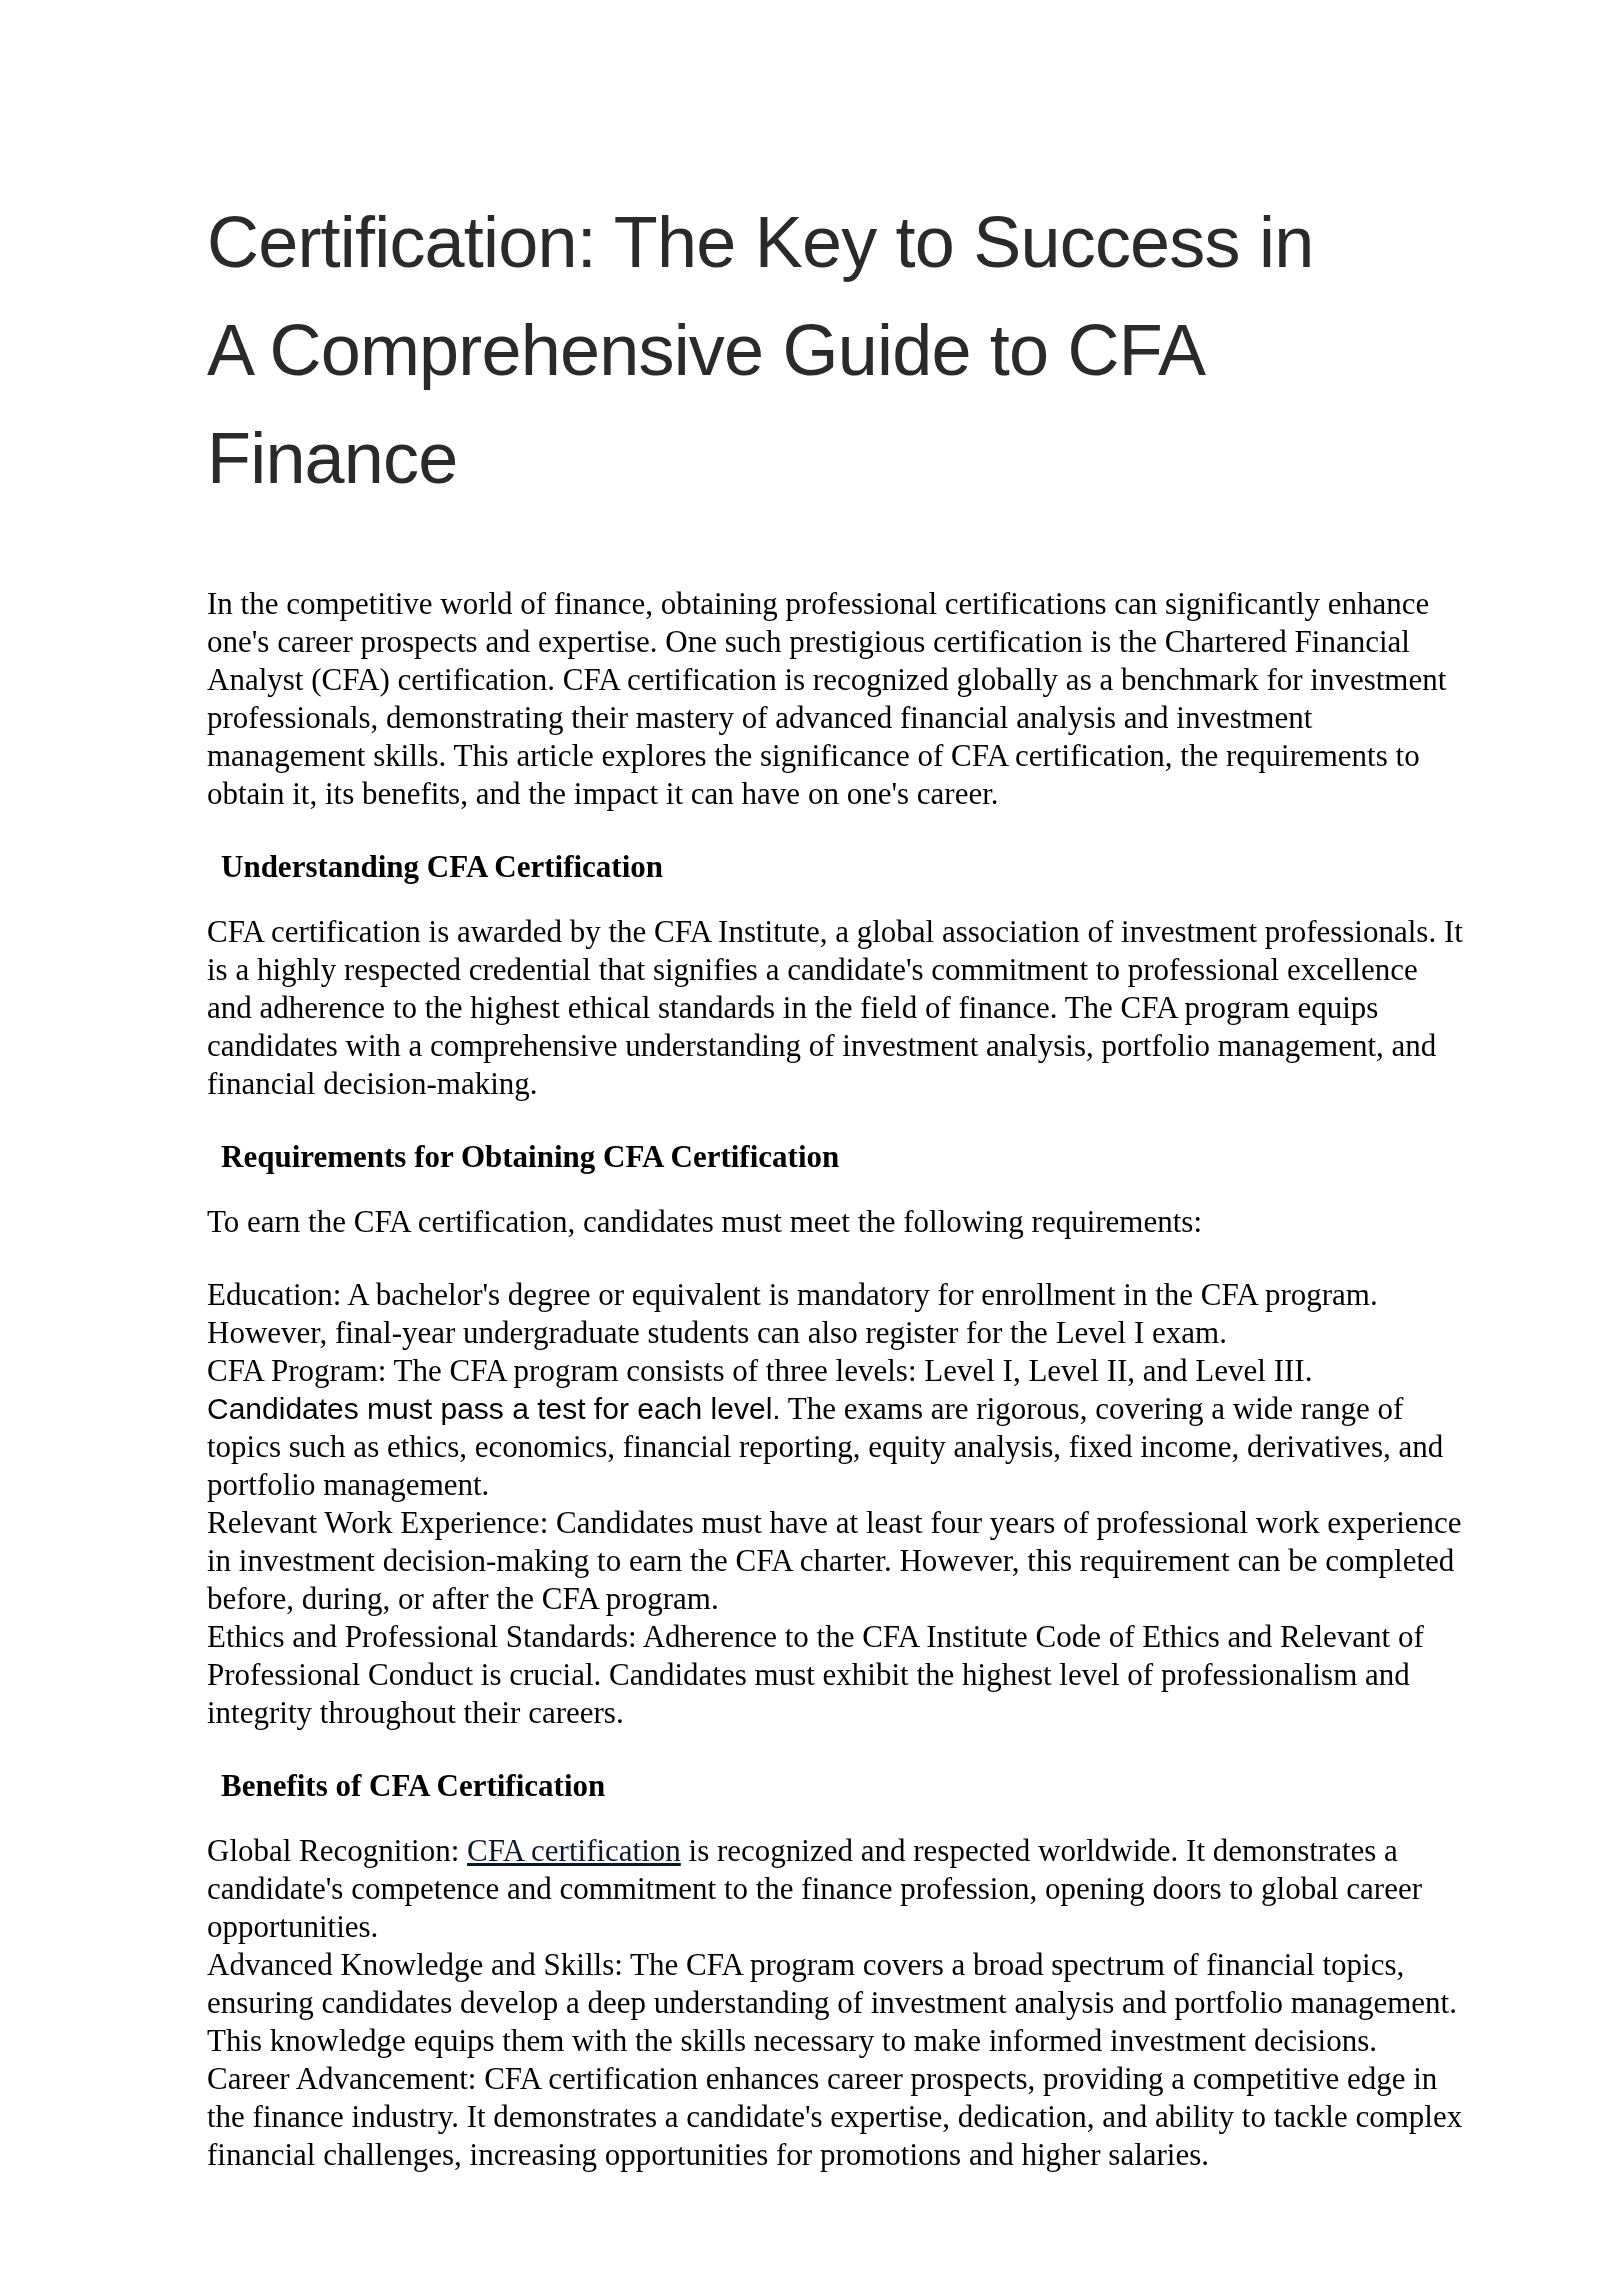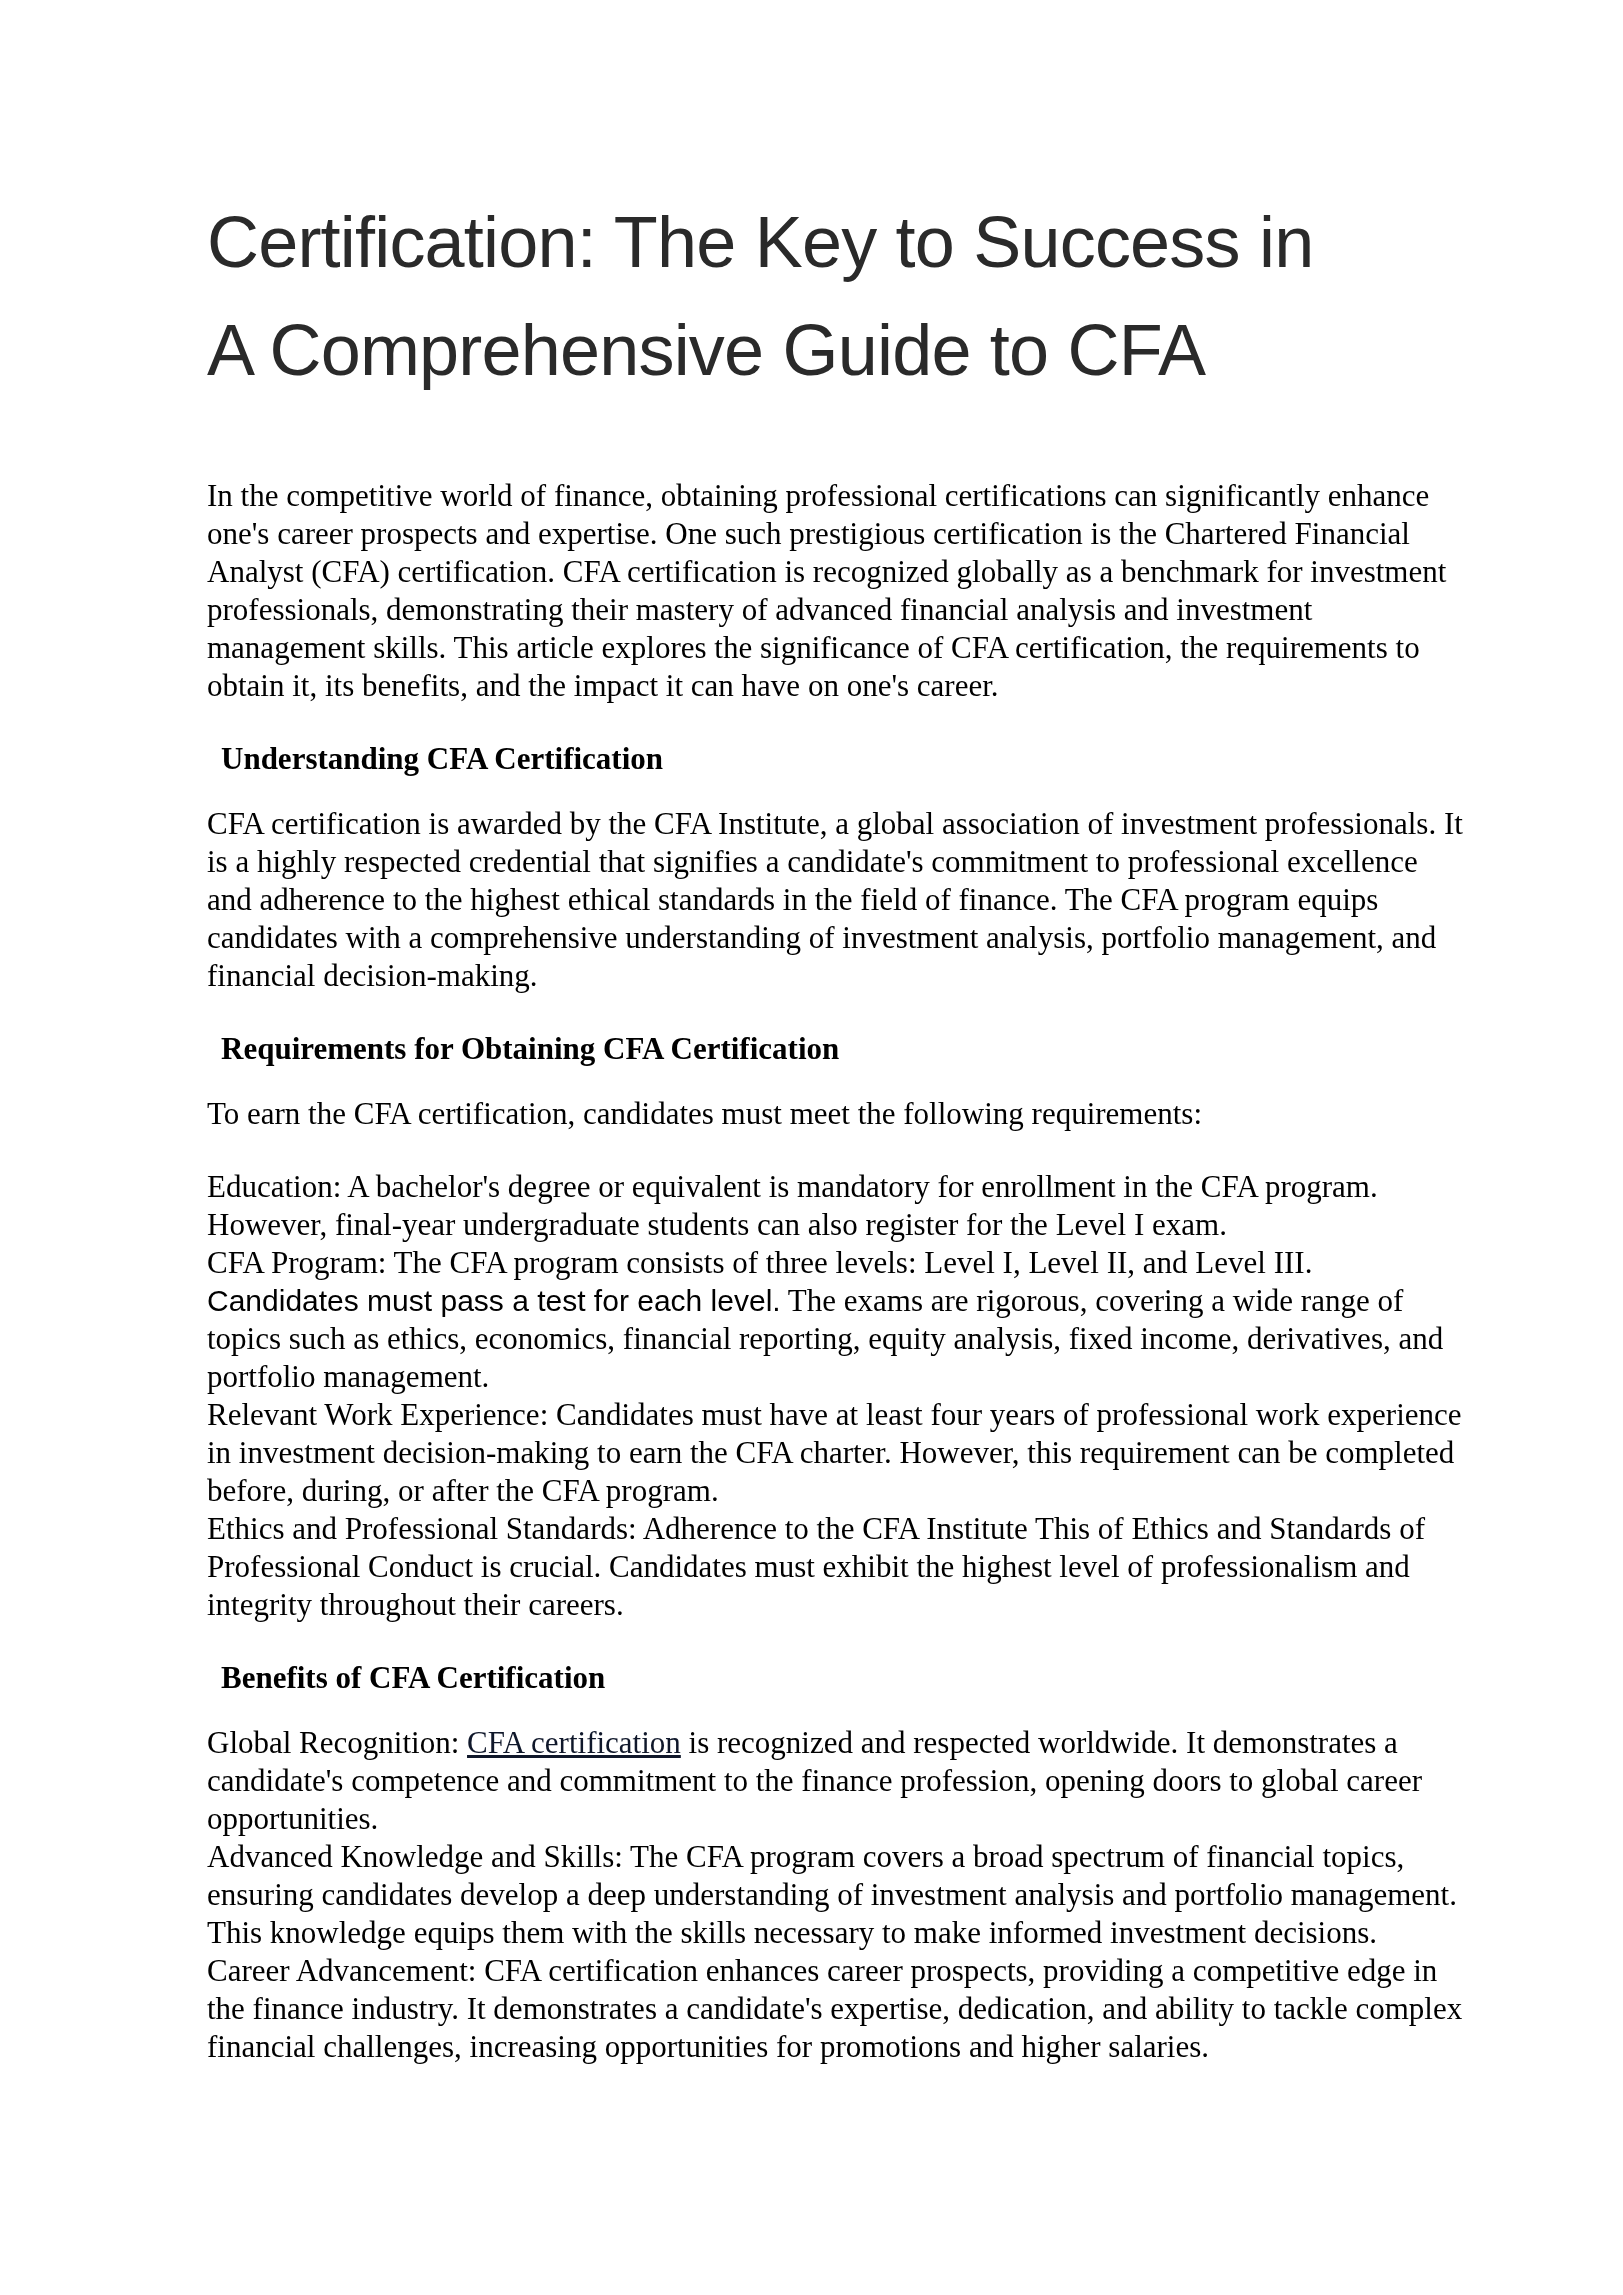--- a/index.html
+++ b/index.html
@@ -51,37 +51,38 @@
   }
 </style>
 </head>
 <body>
 
 <div class="page">
 
   <h1 class="doc-title">
     <span class="title-line">Certification: The Key to Success in</span>
     <span class="title-line">A Comprehensive Guide to CFA</span>
+    <span class="title-line">Finance</span>
   </h1>
 
   <p class="para">In the competitive world of finance, obtaining professional certifications can significantly enhance one's career prospects and expertise. One such prestigious certification is the Chartered Financial Analyst (CFA) certification. CFA certification is recognized globally as a benchmark for investment professionals, demonstrating their mastery of advanced financial analysis and investment management skills. This article explores the significance of CFA certification, the requirements to obtain it, its benefits, and the impact it can have on one's career.</p>
 
   <h2 class="doc-heading">Understanding CFA Certification</h2>
 
   <p class="para">CFA certification is awarded by the CFA Institute, a global association of investment professionals. It is a highly respected credential that signifies a candidate's commitment to professional excellence and adherence to the highest ethical standards in the field of finance. The CFA program equips candidates with a comprehensive understanding of investment analysis, portfolio management, and financial decision-making.</p>
 
   <h2 class="doc-heading">Requirements for Obtaining CFA Certification</h2>
 
   <p class="para">To earn the CFA certification, candidates must meet the following requirements:</p>
 
   <div class="group">
     <span class="item">Education: A bachelor's degree or equivalent is mandatory for enrollment in the CFA program. However, final-year undergraduate students can also register for the Level I exam.</span>
     <span class="item"><span>CFA Program: The CFA program consists of three levels: Level I, Level II, and Level III. </span><span class="sans-highlight">Candidates must pass a test for each level.</span><span> The exams are rigorous, covering a wide range of topics such as ethics, economics, financial reporting, equity analysis, fixed income, derivatives, and portfolio management.</span></span>
     <span class="item">Relevant Work Experience: Candidates must have at least four years of professional work experience in investment decision-making to earn the CFA charter. However, this requirement can be completed before, during, or after the CFA program.</span>
-    <span class="item">Ethics and Professional Standards: Adherence to the CFA Institute This of Ethics and Standards of Professional Conduct is crucial. Candidates must exhibit the highest level of professionalism and integrity throughout their careers.</span>
+    <span class="item">Ethics and Professional Standards: Adherence to the CFA Institute Code of Ethics and Relevant of Professional Conduct is crucial. Candidates must exhibit the highest level of professionalism and integrity throughout their careers.</span>
   </div>
 
   <h2 class="doc-heading">Benefits of CFA Certification</h2>
 
   <div class="group">
     <span class="item"><span>Global Recognition: </span><a class="doc-link" href="#">CFA certification</a><span> is recognized and respected worldwide. It demonstrates a candidate's competence and commitment to the finance profession, opening doors to global career opportunities.</span></span>
     <span class="item">Advanced Knowledge and Skills: The CFA program covers a broad spectrum of financial topics, ensuring candidates develop a deep understanding of investment analysis and portfolio management. This knowledge equips them with the skills necessary to make informed investment decisions.</span>
     <span class="item">Career Advancement: CFA certification enhances career prospects, providing a competitive edge in the finance industry. It demonstrates a candidate's expertise, dedication, and ability to tackle complex financial challenges, increasing opportunities for promotions and higher salaries.</span>
   </div>
 

